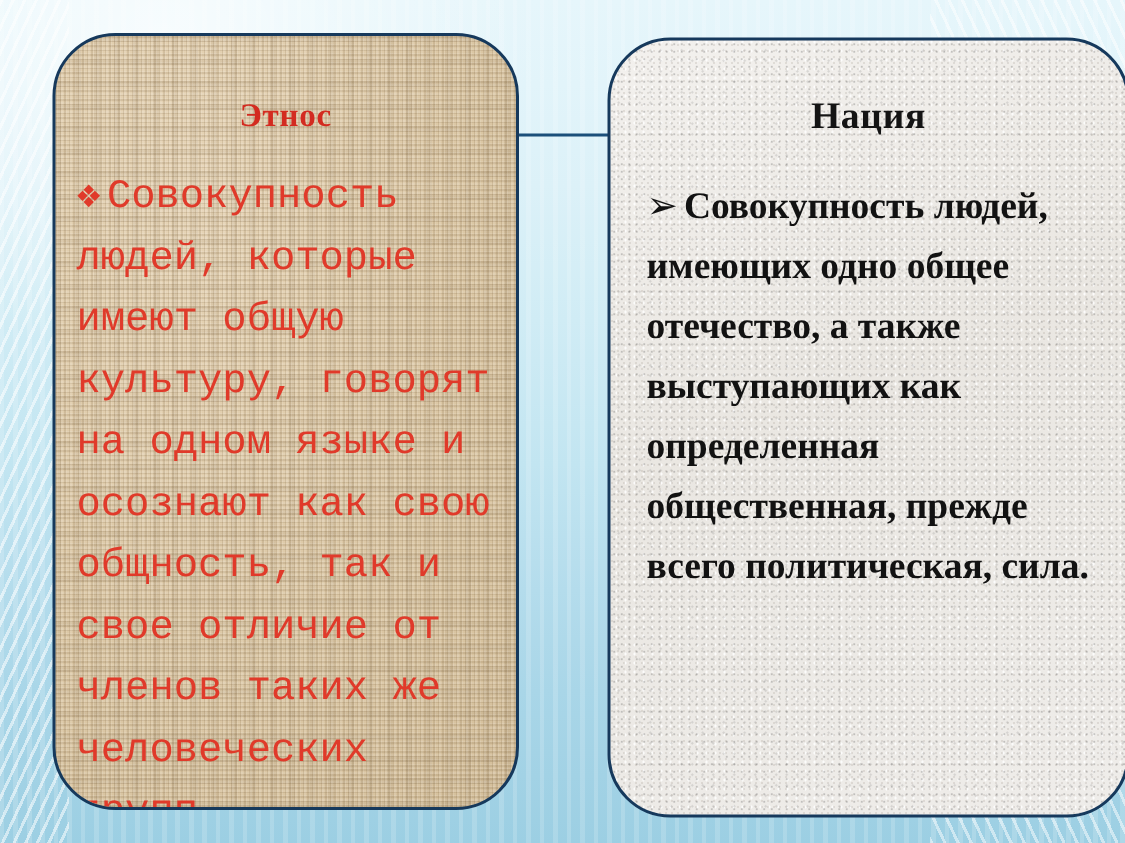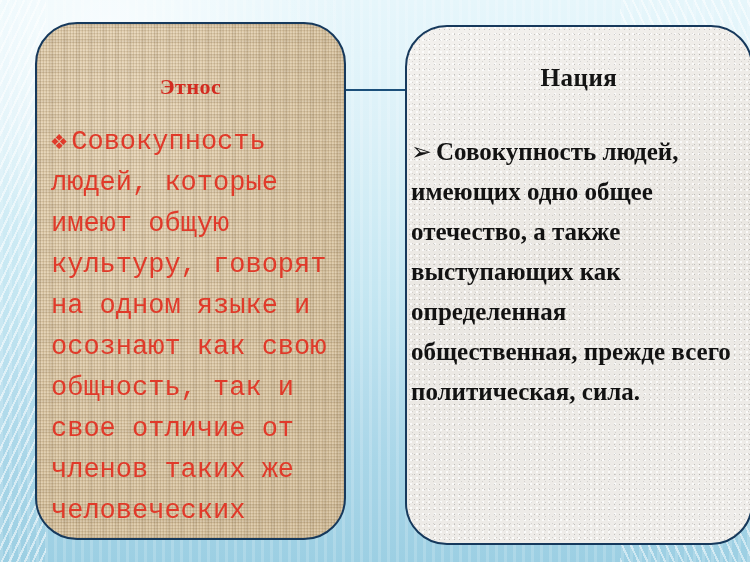--- a/index.html
+++ b/index.html
@@ -113,21 +113,21 @@
   .card-inner{position:relative;width:100%;height:100%;}
 
   .card-title{
     text-align:center;
     font-weight:bold;
     letter-spacing:.5px;
   }
   .title-ethnos{
     color:#d32b20;
     font-size:22px;
-    margin-top:50px;
+    margin-top:40px;
   }
   .title-nation{
     color:#141414;
     font-size:25px;
     margin-top:37px;
   }
 
   .card-body{
     padding:0 14px 0 16px;
     word-wrap:break-word;
@@ -138,22 +138,22 @@
     line-height:41px;
     margin-top:22px;
     padding-left:14px;
     font-family:Liberation Mono, monospace;
   }
   .body-nation{
     color:#121212;
     font-weight:bold;
     font-size:25px;
     line-height:40px;
-    margin-top:40px;
-    padding-left:4px;
+    margin-top:26px;
+    padding-left:24px;
   }
   .bullet{margin-right:4px;}
   .bullet-ethnos{color:#e03a2a;}
   .bullet-nation{color:#121212;font-weight:normal;}
 </style>
 </head>
 <body>
 
 <div class="stage">
 

